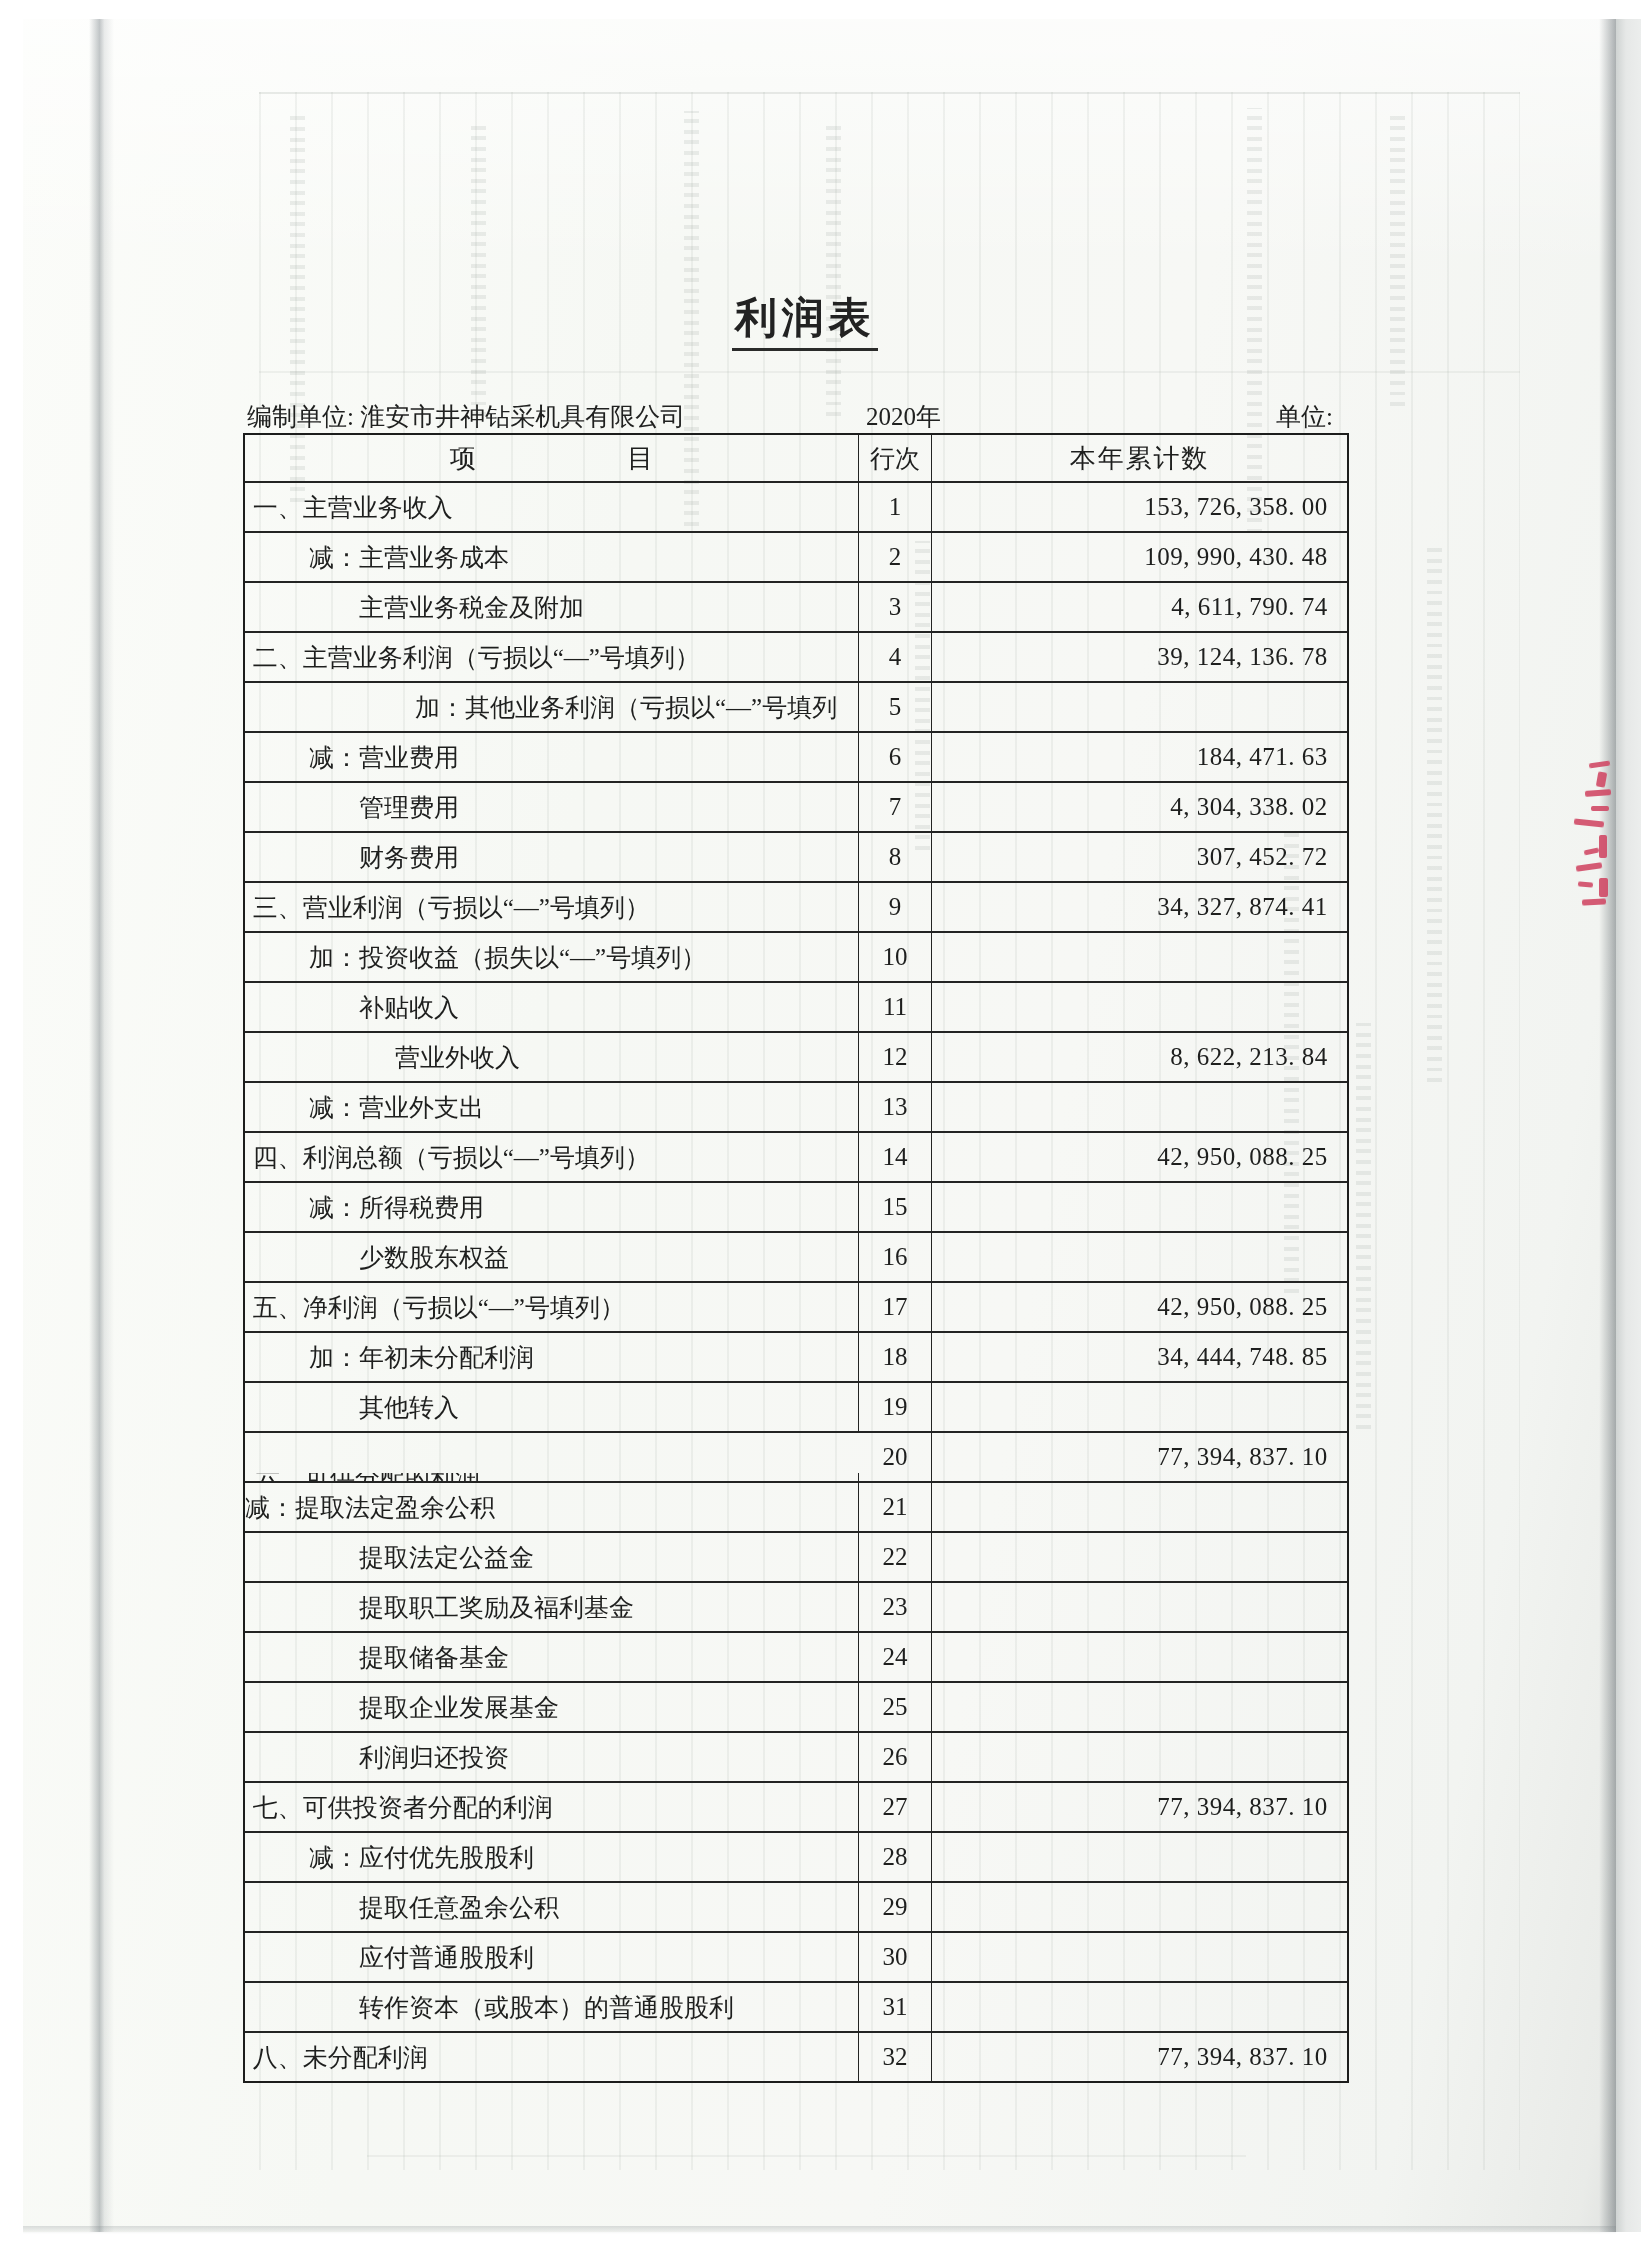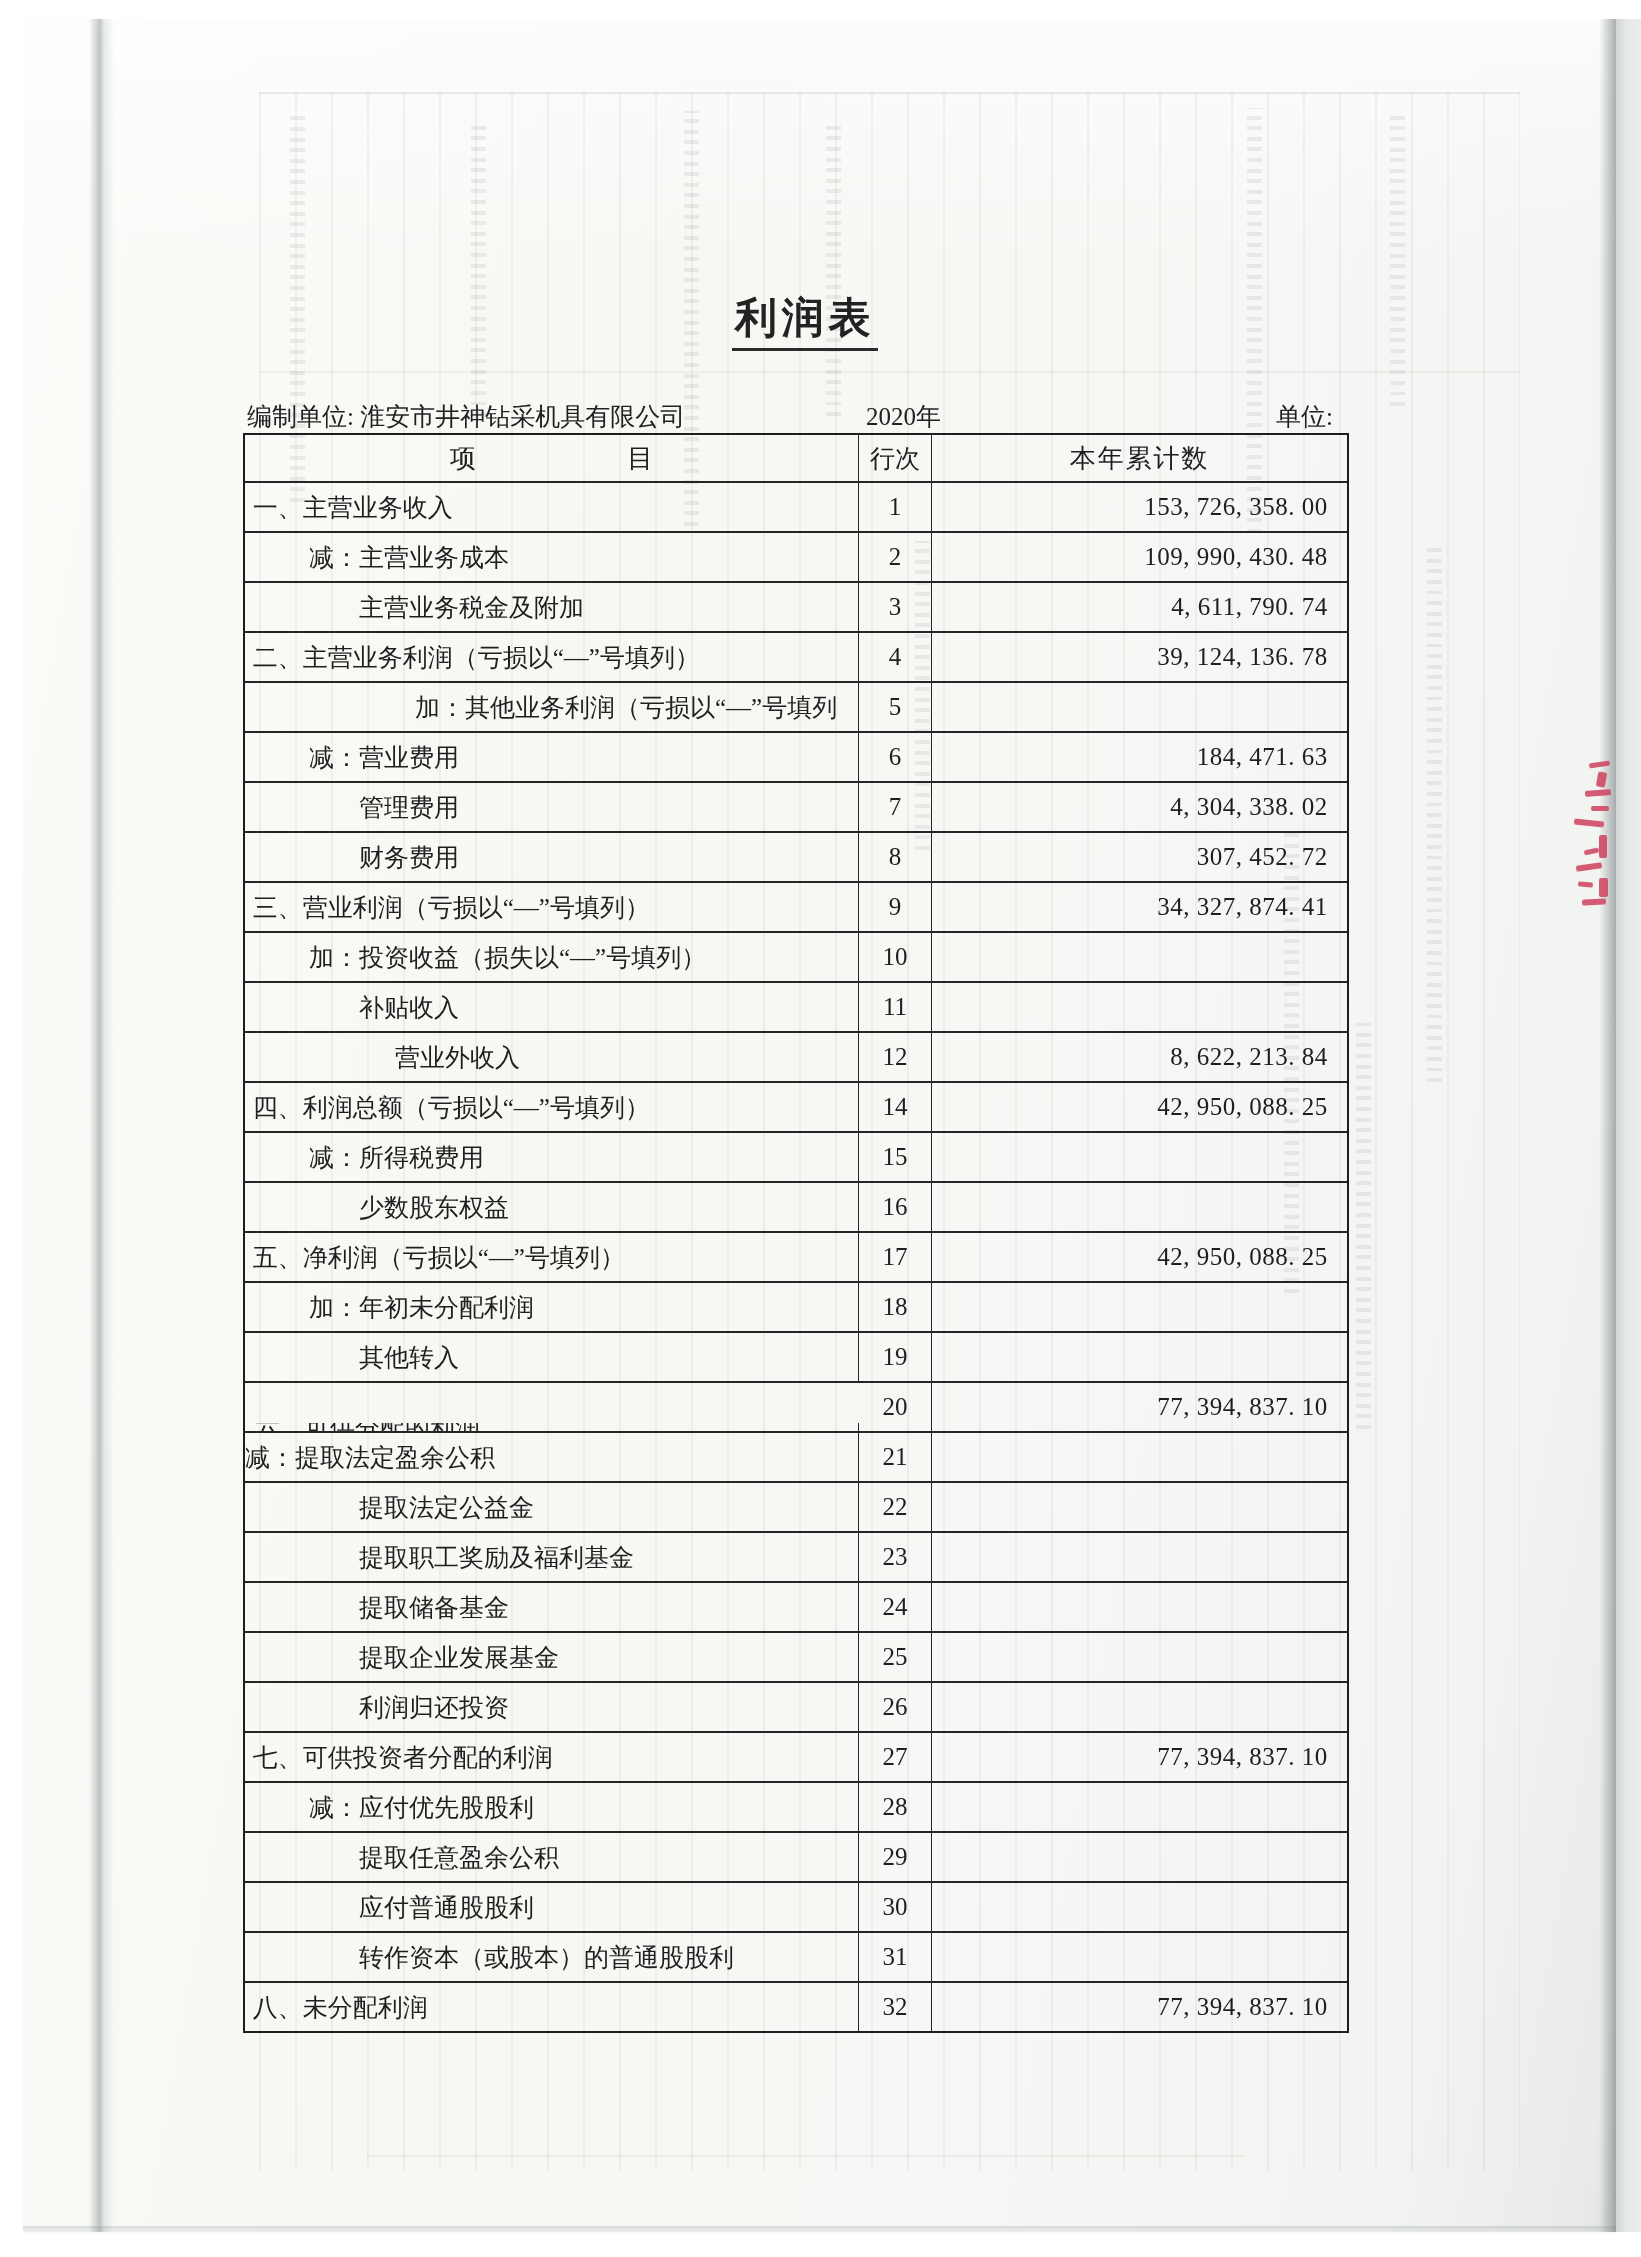--- a/index.html
+++ b/index.html
@@ -173,20 +173,25 @@
     <div class="c1" style="padding-left: 114px;">补贴收入</div>
     <div class="c2">11</div>
     <div class="c3"></div>
   </div>
       <div class="trow">
     <div class="c1" style="padding-left: 114px; margin-left: 36px;">营业外收入</div>
     <div class="c2">12</div>
     <div class="c3">8, 622, 213. 84</div>
   </div>
       <div class="trow">
+    <div class="c1" style="padding-left: 64px;">减：营业外支出</div>
+    <div class="c2">13</div>
+    <div class="c3"></div>
+  </div>
+      <div class="trow">
     <div class="c1" style="padding-left: 7.7px;">四、利润总额（亏损以“—”号填列）</div>
     <div class="c2">14</div>
     <div class="c3">42, 950, 088. 25</div>
   </div>
       <div class="trow">
     <div class="c1" style="padding-left: 64px;">减：所得税费用</div>
     <div class="c2">15</div>
     <div class="c3"></div>
   </div>
       <div class="trow">
@@ -195,20 +200,21 @@
     <div class="c3"></div>
   </div>
       <div class="trow">
     <div class="c1" style="padding-left: 7.7px;">五、净利润（亏损以“—”号填列）</div>
     <div class="c2">17</div>
     <div class="c3">42, 950, 088. 25</div>
   </div>
       <div class="trow">
     <div class="c1" style="padding-left: 64px;">加：年初未分配利润</div>
     <div class="c2">18</div>
+    <div class="c3">34, 444, 748. 85</div>
   </div>
       <div class="trow">
     <div class="c1" style="padding-left: 114px;">其他转入</div>
     <div class="c2">19</div>
     <div class="c3"></div>
   </div>
       <div class="trow">
     <div class="c1" style="padding-left: 10px; margin-top: 40px;">六、可供分配的利润</div>
     <div class="c2">20</div>
     <div class="c3">77, 394, 837. 10</div>

